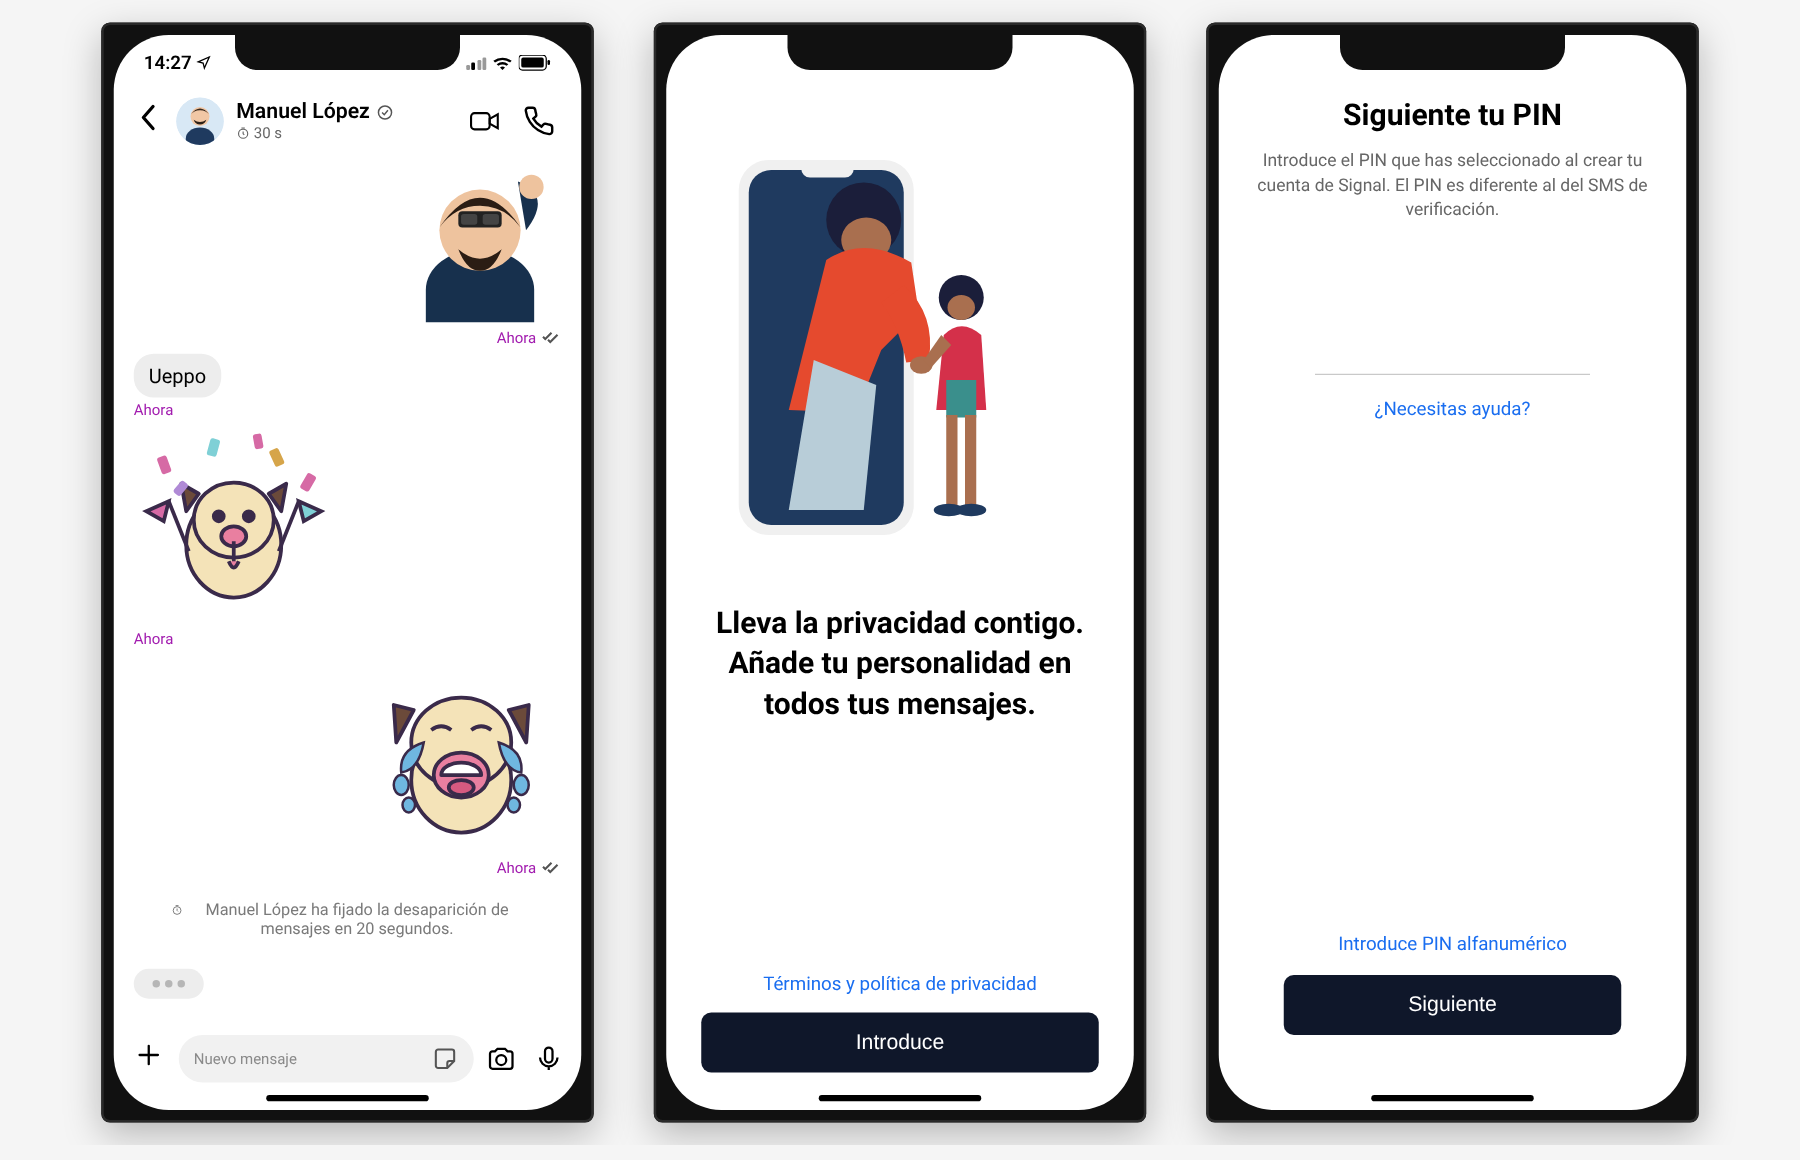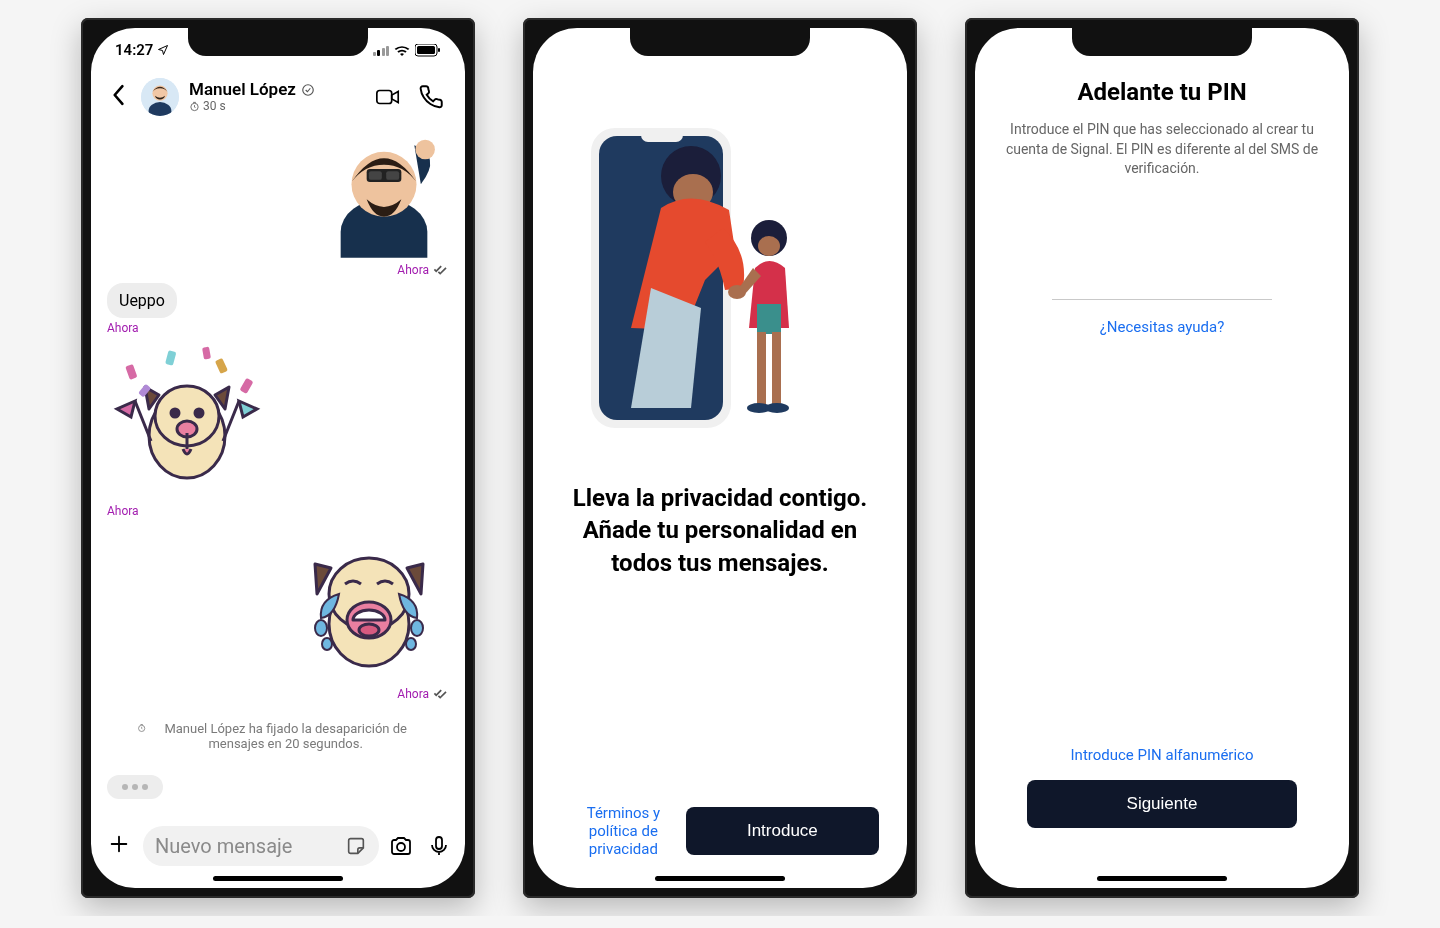--- a/index.html
+++ b/index.html
@@ -100,29 +100,29 @@
   .typing { background:#ededed; border-radius:18px; padding:9px 13px; width:56px; display:flex; gap:4px; justify-content:center; margin:4px 0 8px;}
   .typing span{ width:6px;height:6px;background:#b6b6b6;border-radius:50%;}
   
   .input-bar { display:flex; align-items:center; gap:10px; padding:8px 14px 22px; }
   .plus-btn { font-size:26px; font-weight:300; width:28px; text-align:center;}
   .msg-input {
     flex:1; display:flex; align-items:center;
     background:#f1f1f1; border-radius:22px; padding:8px 12px; gap:8px;
     color:#8a8a8a;
   }
-  .msg-input span{ flex:1; font-size:20px; }
+  .msg-input span{ flex:1; font-size:12px; }
   .input-icons { display:flex; gap:14px; align-items:center;}
   .input-icons svg{ width:24px;height:24px;}
 
   
   .onb-body { flex:1; display:flex; flex-direction:column; align-items:flex-start; padding:40px 28px 30px; }
   .illus { width:250px; height:340px; margin:40px 0 24px; position:relative;}
   .onb-headline { font-size:24px; font-weight:700; text-align:center; line-height:1.35; margin-top:10px;}
-  .onb-footer { margin-top:auto; width:100%; display:flex; flex-direction:row; align-items:center;}
+  .onb-footer { margin-top:auto; width:100%; display:flex; flex-direction:column; gap:14px; align-items:center;}
   .link-text { color:#1a6ef0; font-size:15px; text-align:center;}
   .primary-btn {
     width:100%; background:#0f172a; color:#fff; font-size:17px; font-weight:500;
     padding:14px; border-radius:8px; text-align:center; border:none;
   }
 
   
   .pin-body { flex:1; display:flex; flex-direction:column; align-items:center; padding:50px 28px 30px;}
   .pin-title { font-size:24px; font-weight:700; margin-bottom:14px;}
   .pin-desc { font-size:14px; color:#666; text-align:center; line-height:1.4; max-width:320px;}
@@ -391,21 +391,21 @@
       </div>
     </div>
     <div class="home-indicator"></div>
   </div>
 </div>
 
 <div class="phone">
   <div class="screen">
     <div class="notch"></div>
     <div class="pin-body">
-      <div class="pin-title">Adelante tu PIN</div>
+      <div class="pin-title">Siguiente tu PIN</div>
       <div class="pin-desc">Introduce el PIN que has seleccionado al crear tu cuenta de Signal. El PIN es diferente al del SMS de verificación.</div>
       <div class="pin-line"></div>
       <div class="link-text">¿Necesitas ayuda?</div>
       <div class="pin-actions">
         <div class="link-text">Introduce PIN alfanumérico</div>
         <button class="primary-btn">Siguiente</button>
       </div>
     </div>
     <div class="home-indicator"></div>
   </div>

